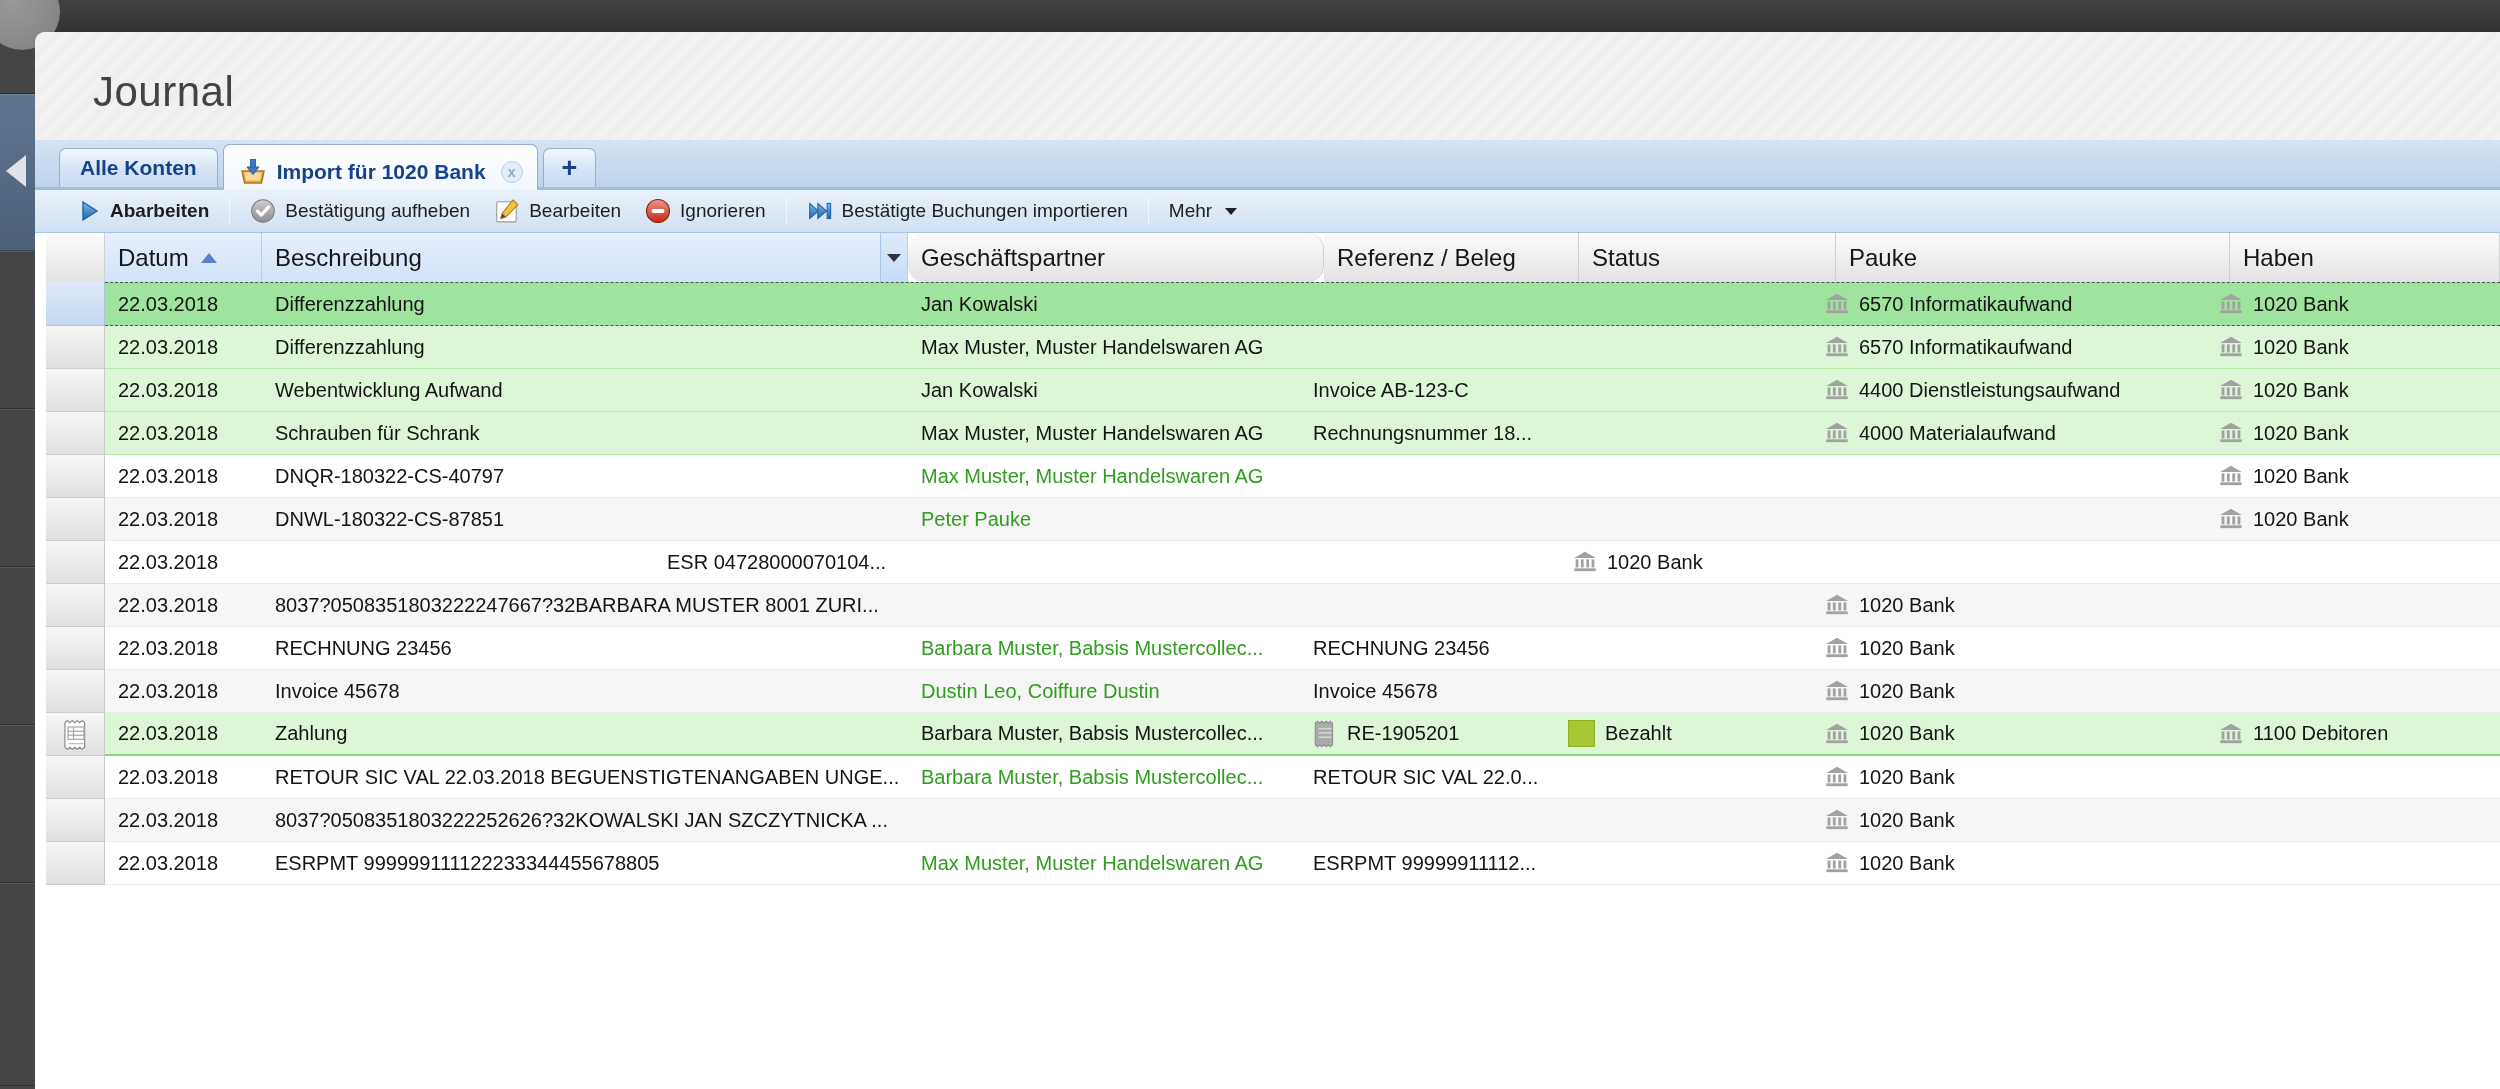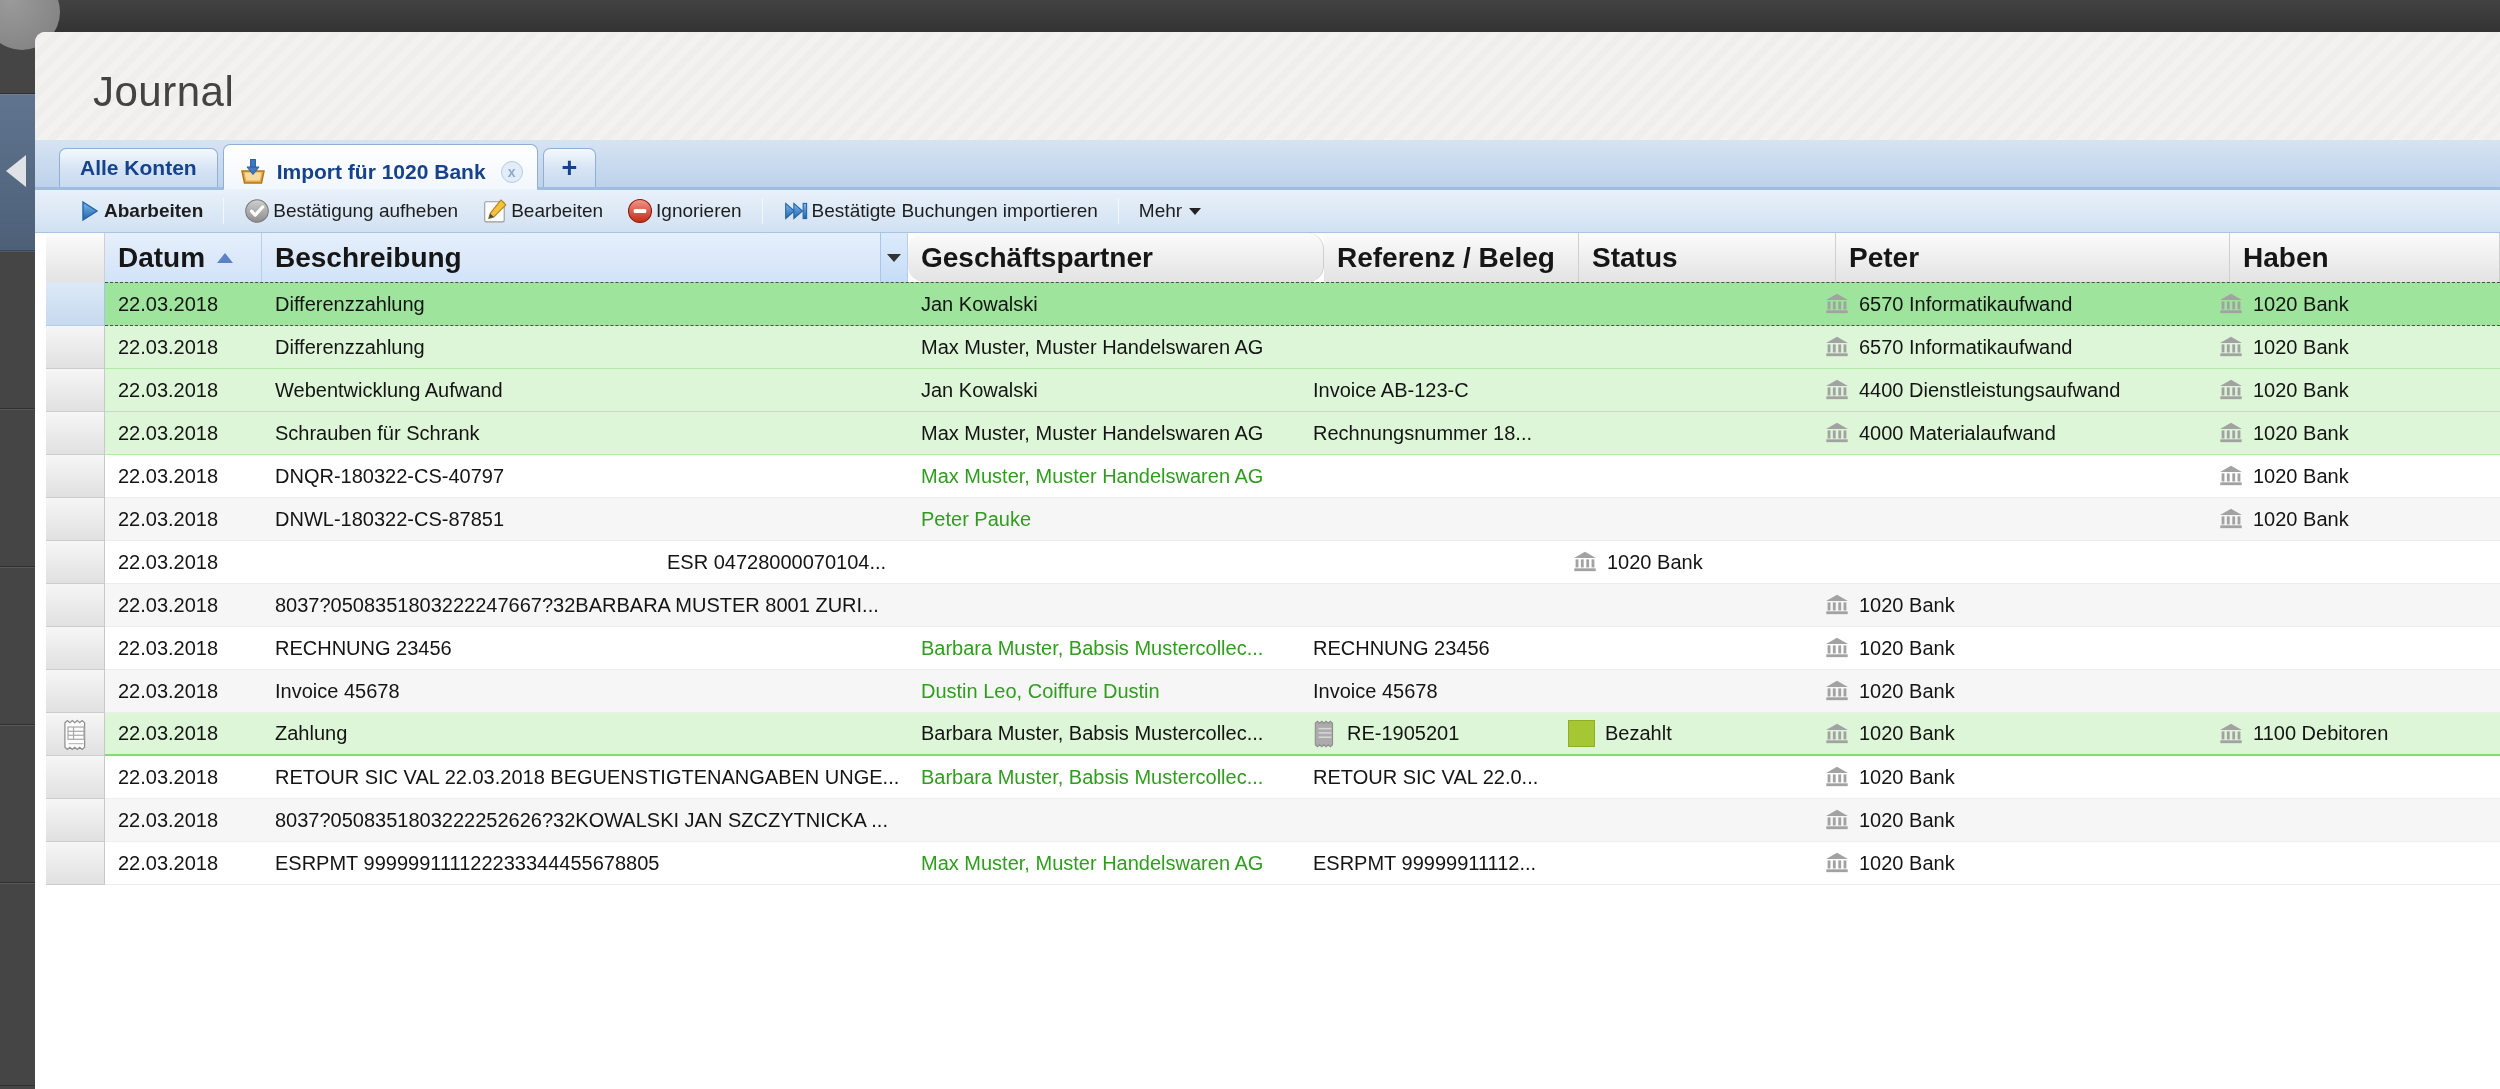--- a/index.html
+++ b/index.html
@@ -35,30 +35,30 @@
   .tab.active{height:46px;background:linear-gradient(#ffffff,#f2f7fd);z-index:2;margin-bottom:-3px;
     border-bottom:1px solid #eaf2fb;padding:12px 14px 3px 14px;}
   .tab.plus{padding:0 18px;font-size:27px;}
   .tab .close-x{width:22px;height:22px;border-radius:50%;background:#e3edf8;border:1px solid #b4cbe5;
     color:#8ca9cc;font-size:14px;font-weight:bold;display:flex;align-items:center;justify-content:center;
     margin-left:6px;cursor:pointer;line-height:1;}
 
   
   .toolbar{height:42px;background:linear-gradient(#e9f1fa,#d1e1f2);display:flex;align-items:center;
     padding-left:30px;font-size:19px;color:#1d1d1d;}
-  .tbtn{display:flex;align-items:center;gap:3px;padding:4px 12px;border-radius:4px;cursor:pointer;white-space:nowrap;}
+  .tbtn{display:flex;align-items:center;gap:9px;padding:4px 12px;border-radius:4px;cursor:pointer;white-space:nowrap;}
   .tbtn.bold{font-weight:bold;}
   .tsep{width:1px;height:26px;background:#aec4dd;border-right:1px solid #f2f7fc;margin:0 8px;}
   .caret-down{width:0;height:0;border-left:6px solid transparent;border-right:6px solid transparent;
     border-top:7px solid #222;margin-left:4px;display:inline-block;}
 
   
   .grid{position:absolute;left:0;top:200px;width:2465px;bottom:0;background:#fff;border-top:1px solid #a8c4e4;}
   .grid-inner{position:absolute;left:11px;top:0;right:0;bottom:0;}
-  .ghead{display:flex;height:49px;font-size:28px;color:#161616;font-weight:bold;}
+  .ghead{display:flex;height:49px;font-size:24px;color:#161616;}
   .hcell{background:linear-gradient(#fbfbfb,#e3e3e3);border-right:1px solid #cfcfcf;
     padding-left:13px;display:flex;align-items:center;position:relative;cursor:pointer;white-space:nowrap;overflow:hidden;}
   .hcell.blue{background:linear-gradient(#e6effc,#d2e3f8);border-right:1px solid #b8cfec;}
   .sort-asc{width:0;height:0;border-left:8px solid transparent;border-right:8px solid transparent;
     border-bottom:10px solid #5b82c3;margin-left:12px;}
   .menu-trigger{position:absolute;right:0;top:0;width:27px;height:100%;
     background:linear-gradient(#dcebfc,#c6dcf6);border-left:1px solid #a9c6e8;
     display:flex;align-items:center;justify-content:center;cursor:pointer;}
   .menu-trigger .tri{width:0;height:0;border-left:7px solid transparent;border-right:7px solid transparent;
     border-top:8px solid #333;}
@@ -224,21 +224,21 @@
           <div class="hcell" style="width: 416px; border-radius: 16px;">
             <span>Geschäftspartner</span>
           </div>
           <div class="hcell" style="width: 255px;">
             <span>Referenz / Beleg</span>
           </div>
           <div class="hcell" style="width: 257px;">
             <span>Status</span>
           </div>
           <div class="hcell" style="width: 394px;">
-            <span>Peter</span>
+            <span>Pauke</span>
           </div>
           <div class="hcell" style="flex: 1 1 0%;">
             <span>Haben</span>
           </div>
         </div>
       <div class="gbody" id="gbody">
           <div class="row bg-selected sel">
             <div class="gutter"></div>
             <div class="cells">
               <div class="cell" style="width: 157px;">

